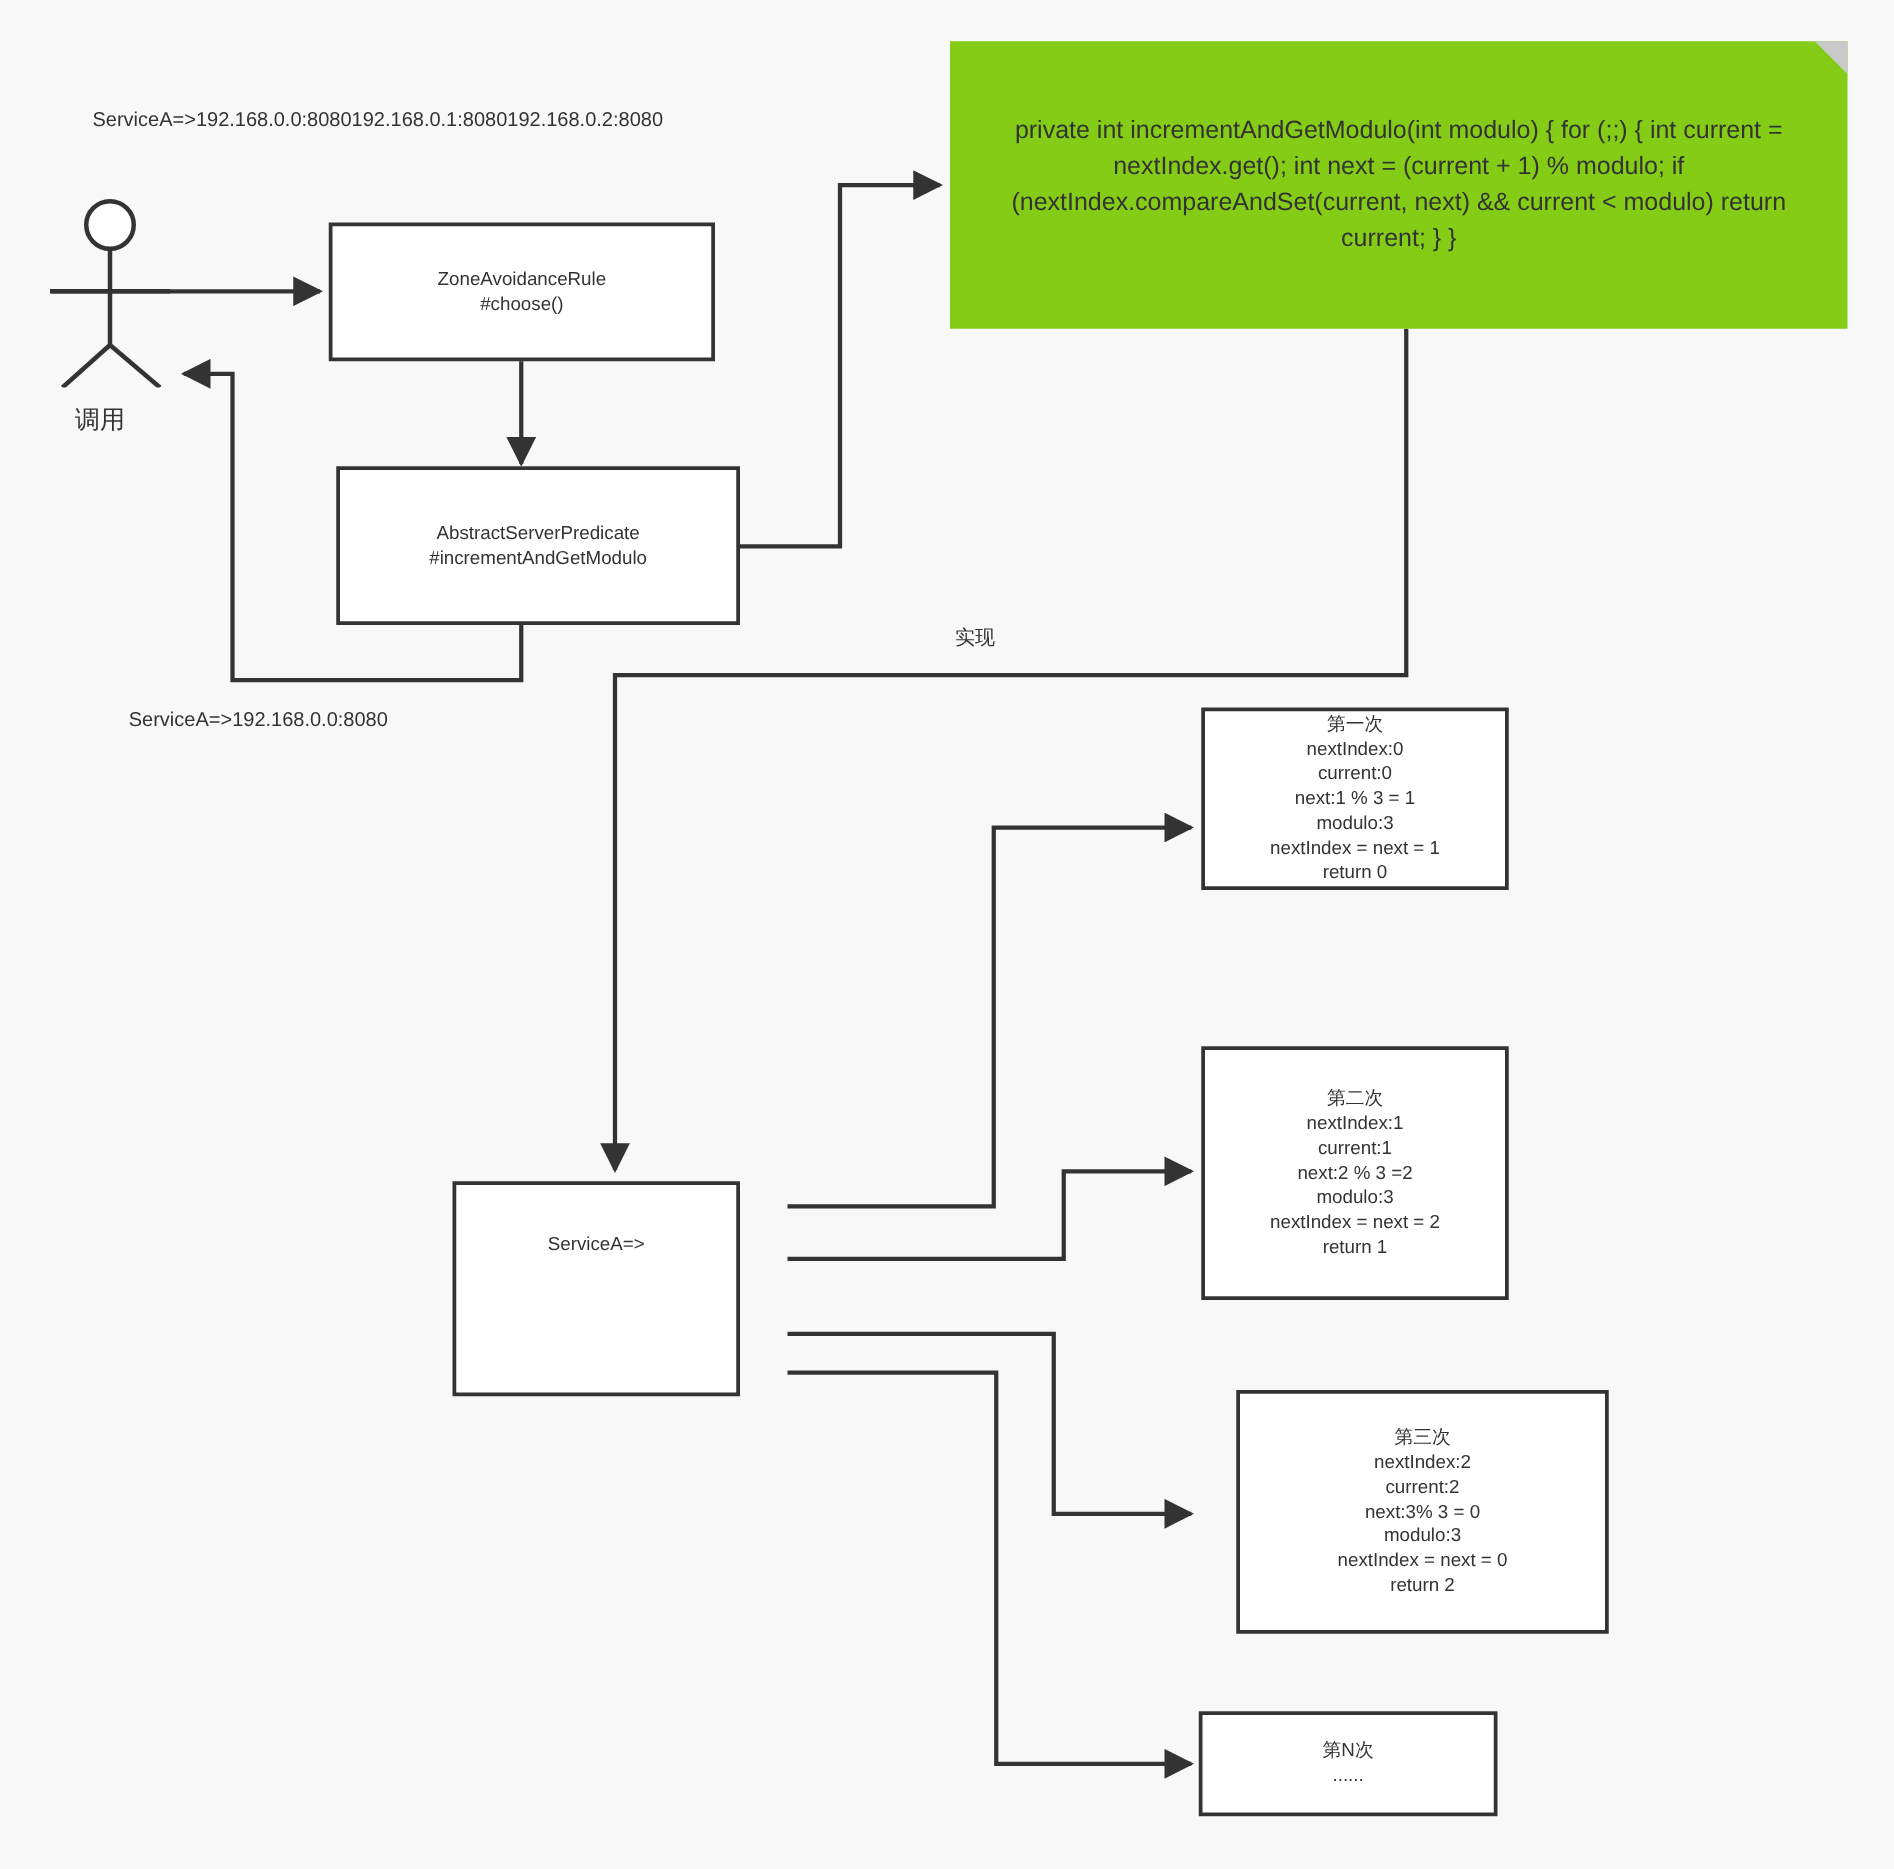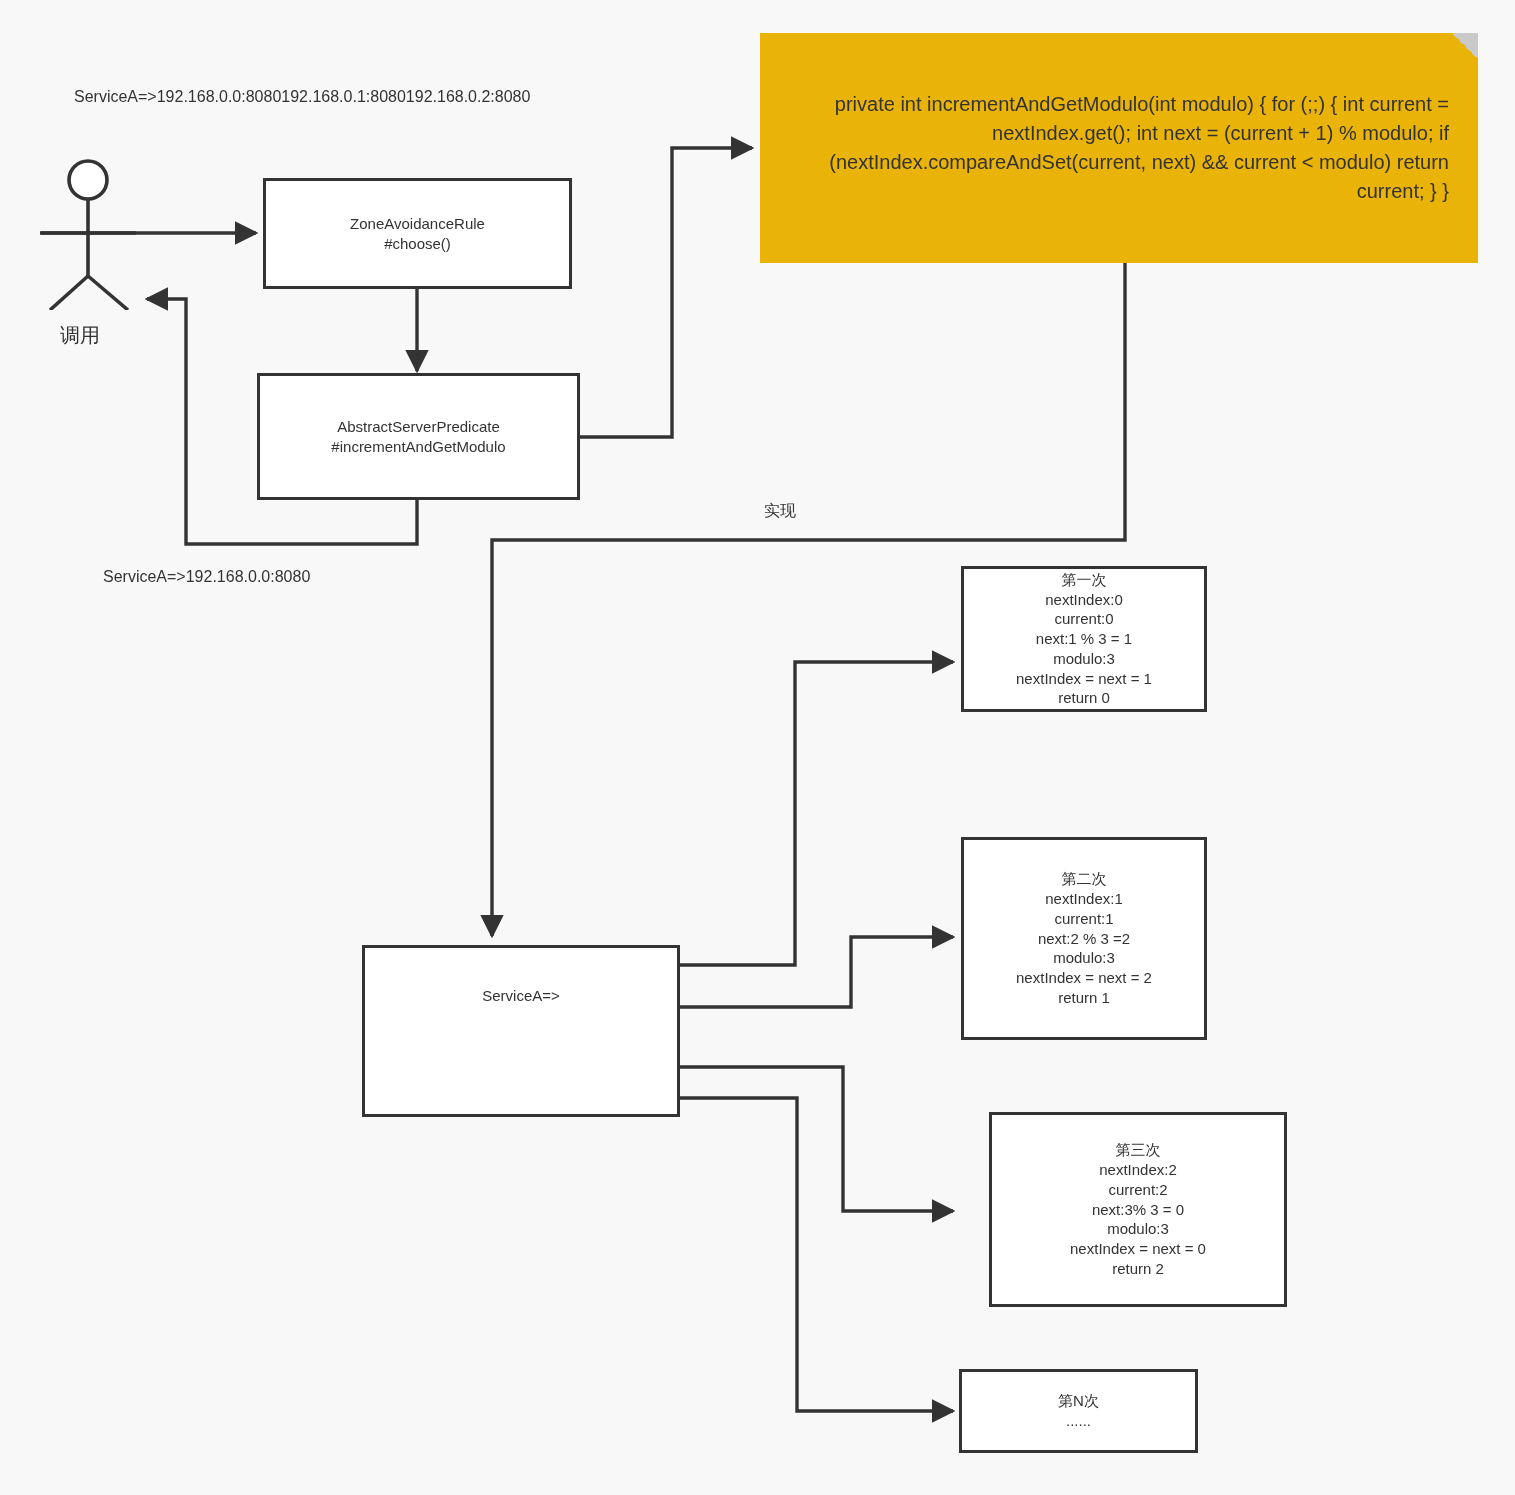--- a/index.html
+++ b/index.html
@@ -55,25 +55,25 @@
   .label.left {
     text-align: left;
   }
   
   #note {
     position: absolute;
     left: 760px;
     top: 33px;
     width: 718px;
     height: 230px;
-    background: #eab308;
+    background: #84cc16;
     color: #333333;
     font-size: 20px;
     line-height: 1.45;
-    text-align: right;
+    text-align: center;
     display: flex;
     align-items: center;
     justify-content: center;
     padding: 0 14px;
     box-sizing: border-box;
   }
   #note .note-fold {
     position: absolute;
     right: 0;
     top: 0;
@@ -158,26 +158,26 @@
 
   <div class="label" style="left:74px; top:86px; width:270px;">ServiceA=&gt;192.168.0.0:8080192.168.0.1:8080192.168.0.2:8080</div>
 
   <div class="label left" style="left:56px; top:566px; width:340px;margin-left:47px;">ServiceA=&gt;192.168.0.0:8080</div>
 
   <div class="node" id="box-zonerule" style="left:263px; top:178px; width:309px; height:111px;">
     <span class="line">ZoneAvoidanceRule</span>
     <span class="line">#choose()</span>
   </div>
 
-  <div class="node" id="box-predicate" style="left:257px; top:373px; width:323px; height:127px;align-items:center;">
+  <div class="node" id="box-predicate" style="left:269px; top:373px; width:323px; height:127px;align-items:center;">
     <span class="line">AbstractServerPredicate</span>
     <span class="line">#incrementAndGetModulo</span>
   </div>
 
-  <div class="node" id="box-servicea" style="left:362px; top:945px; width:318px; height:172px;">
+  <div class="node" id="box-servicea" style="left:362px; top:945px; width:230px; height:172px;">
     <span class="sa-title">ServiceA=&gt;</span>
   </div>
 
   <div id="note">
     <span class="note-fold"></span>
     <span class="note-text">private int incrementAndGetModulo(int modulo) { for (;;) { int current = nextIndex.get(); int next = (current + 1) % modulo; if (nextIndex.compareAndSet(current, next) &amp;&amp; current &lt; modulo) return current; } }</span>
   </div>
 
   <div class="label" style="left:720px; top:500px; width:120px;">实现</div>
 

